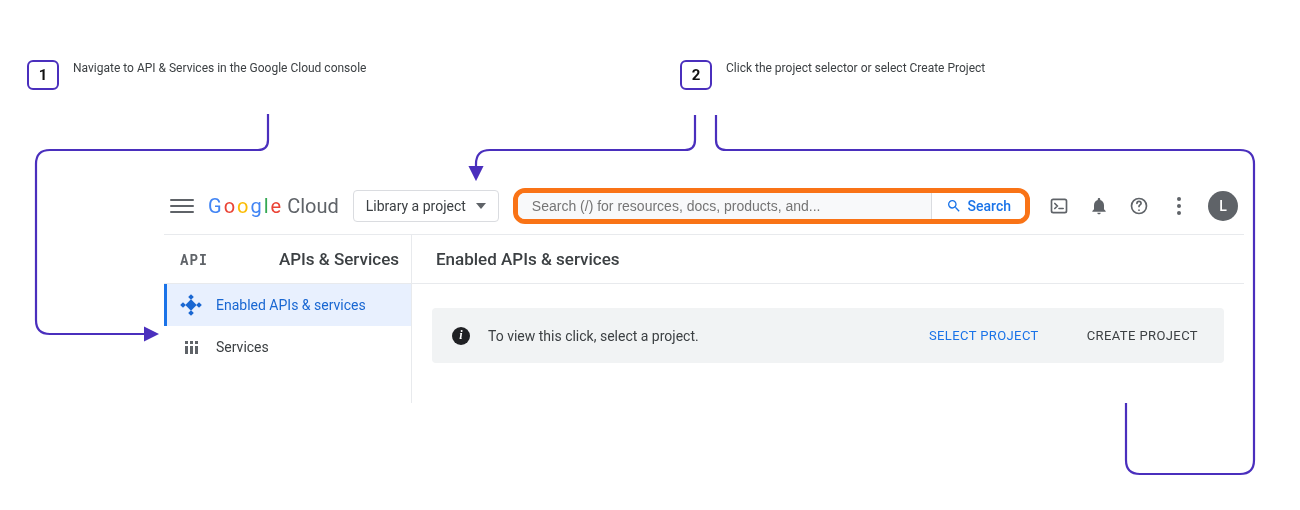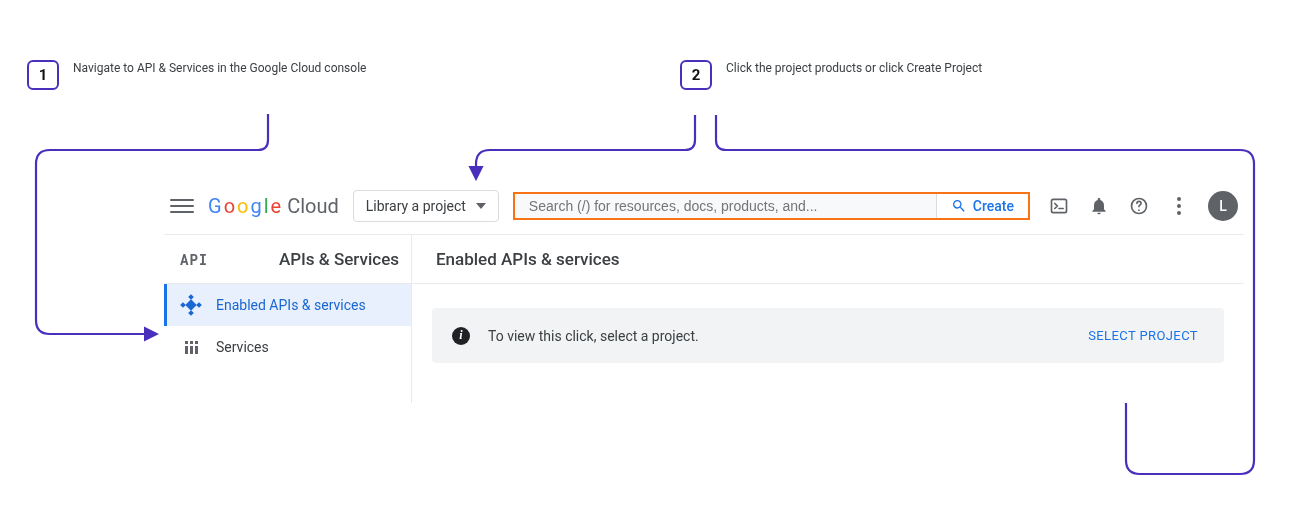--- a/index.html
+++ b/index.html
@@ -83,24 +83,24 @@
   .caret-down {
     width: 0; height: 0;
     border-left: 5px solid transparent;
     border-right: 5px solid transparent;
     border-top: 6px solid #5f6368;
   }
 
   .searchwrap {
     flex: 1;
     display: flex;
-    border: 2px solid #f97316;
-    border-radius: 0;
+    border: 5px solid #f97316;
+    border-radius: 12px;
     overflow: hidden;
-    height: 28px;
+    height: 36px;
   }
   .searchbox {
     flex: 1;
     border: none;
     padding: 0 14px;
     font-size: 14px;
     color: #5f6368;
     background: #f8f9fa;
     outline: none;
   }
@@ -200,21 +200,21 @@
 </style>
 </head>
 <body>
 
 <div class="callout" style="top:60px; left:27px;">
   <div class="callout-num">1</div>
   <div class="callout-text">Navigate to API &amp; Services in the Google Cloud console</div>
 </div>
 <div class="callout" style="top:60px; left:680px;">
   <div class="callout-num">2</div>
-  <div class="callout-text">Click the project products or click Create Project</div>
+  <div class="callout-text">Click the project selector or select Create Project</div>
 </div>
 
 <svg class="connectors">
   <defs>
     <marker id="arrow" viewBox="0 0 10 10" refX="8" refY="5" markerWidth="7" markerHeight="7" orient="auto-start-reverse">
       <path d="M 0 0 L 10 5 L 0 10 z" fill="#4a2fbd"></path>
     </marker>
   </defs>
 
   <path d="M 268 114 L 268 140 Q 268 150 258 150 L 50 150 Q 36 150 36 164 L 36 320 Q 36 334 50 334 L 156 334" fill="none" stroke="#4a2fbd" stroke-width="2.2" marker-end="url(#arrow)"></path>
@@ -247,21 +247,21 @@
       <span>Library a project</span>
       <span class="caret-down"></span>
     </div>
 
     <div class="searchwrap">
       <input class="searchbox" placeholder="Search (/) for resources, docs, products, and..." style="">
       <div class="search-btn">
         <svg width="16" height="16" viewBox="0 0 24 24">
             <path fill="#1a73e8" d="M15.5 14h-.79l-.28-.27A6.471 6.471 0 0016 9.5 6.5 6.5 0 109.5 16c1.61 0 3.09-.59 4.23-1.57l.27.28v.79l5 4.99L20.49 19l-4.99-5zm-6 0C7.01 14 5 11.99 5 9.5S7.01 5 9.5 5 14 7.01 14 9.5 11.99 14 9.5 14z"></path>
           </svg>
-        <span>Create</span>
+        <span>Search</span>
       </div>
     </div>
 
     <div class="top-icons">
       <div class="icon-btn">
         <svg width="20" height="20" viewBox="0 0 24 24">
             <rect x="3" y="4" width="18" height="16" rx="2" fill="none" stroke="#5f6368" stroke-width="2"></rect>
             <path d="M7 9l3 3-3 3M12 15h5" stroke="#5f6368" stroke-width="2" fill="none" stroke-linecap="round"></path>
           </svg>
       </div>
@@ -321,17 +321,18 @@
       </div>
     </div>
 
     <div class="main">
       <div class="main-title">Enabled APIs &amp; services</div>
       <div class="banner">
         <div class="info-icon">i</div>
         <span>To view this click, select a project.</span>
         <span class="spacer"></span>
         <span class="banner-btn primary">SELECT PROJECT</span>
+        <span class="banner-btn secondary">CREATE PROJECT</span>
       </div>
     </div>
   </div>
 
 </div>
 
 </body></html>

